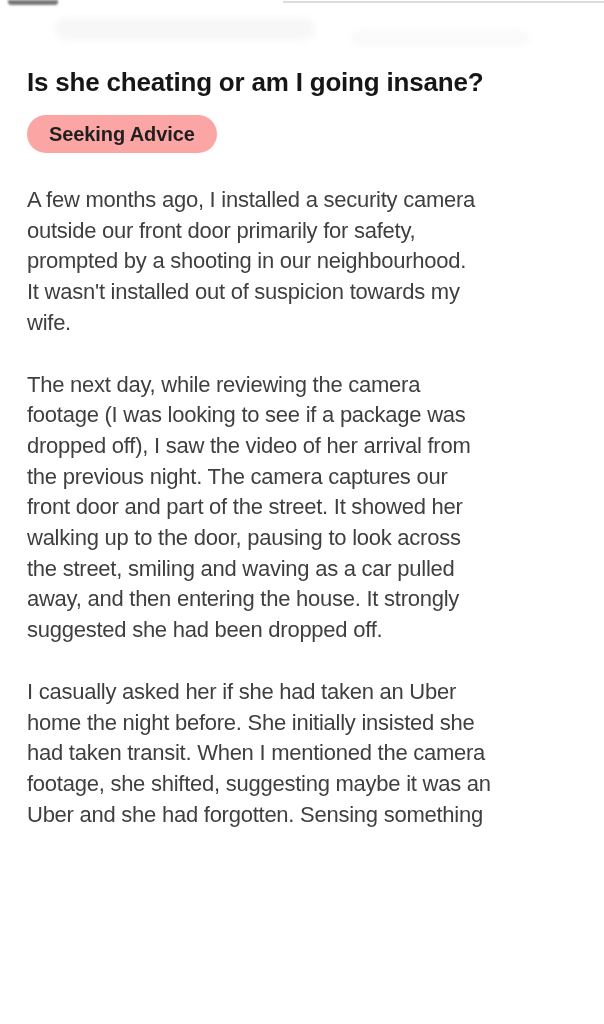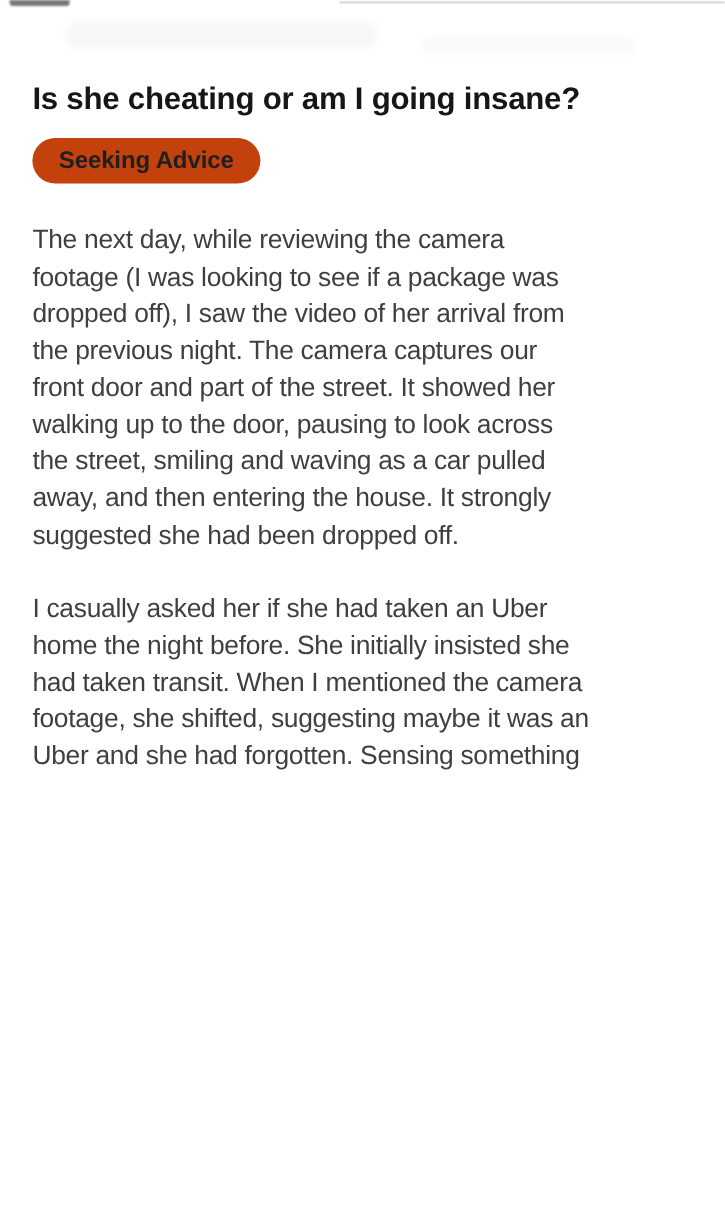--- a/index.html
+++ b/index.html
@@ -65,21 +65,21 @@
     letter-spacing: -0.2px;
     color: #161616;
   }
   .flair-badge {
     display: inline-flex;
     align-items: center;
     margin-top: 15px;
     height: 38px;
     padding: 0 22px;
     border-radius: 19px;
-    background: #c2410c;
+    background: #fca5a5;
     font-size: 20px;
     font-weight: bold;
     color: #1f1f1f;
     letter-spacing: -0.1px;
   }
   .post-body {
     margin-top: 0;
   }
   .para {
     margin: 31px 0 0 0;
@@ -104,20 +104,25 @@
     <div class="top-line"></div>
     <div class="top-smudge"></div>
   </div>
 
   <div class="content">
     <h1 class="post-title">Is she cheating or am I going insane?</h1>
 
     <div class="flair-badge">Seeking Advice</div>
 
     <div class="post-body">
+      <div class="para">A few months ago, I installed a security camera
+outside our front door primarily for safety,
+prompted by a shooting in our neighbourhood.
+It wasn't installed out of suspicion towards my
+wife.</div>
       <div class="para">The next day, while reviewing the camera
 footage (I was looking to see if a package was
 dropped off), I saw the video of her arrival from
 the previous night. The camera captures our
 front door and part of the street. It showed her
 walking up to the door, pausing to look across
 the street, smiling and waving as a car pulled
 away, and then entering the house. It strongly
 suggested she had been dropped off.</div>
       <div class="para">I casually asked her if she had taken an Uber

